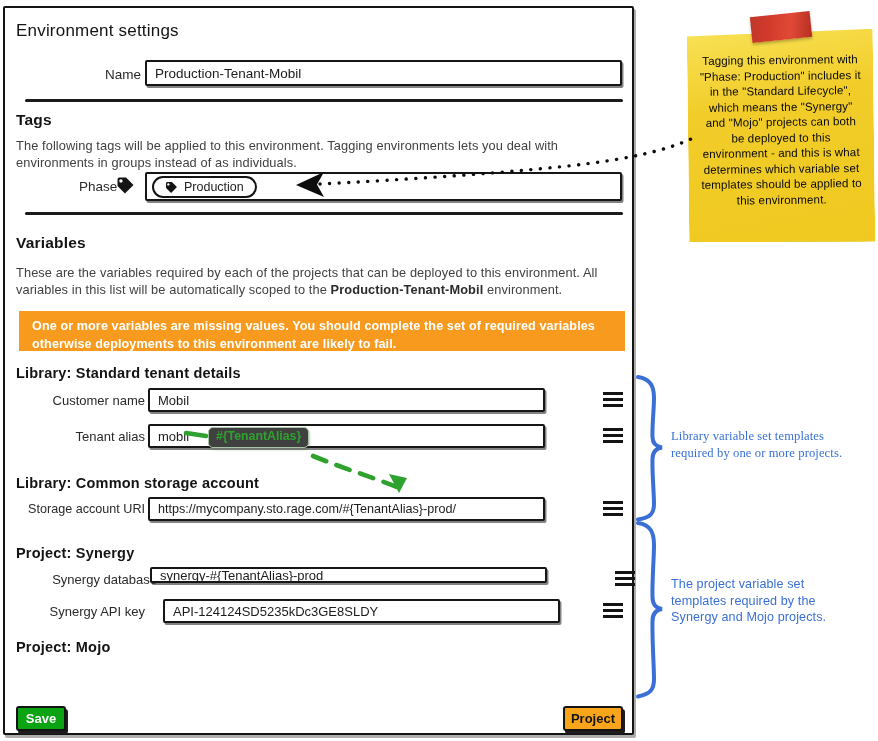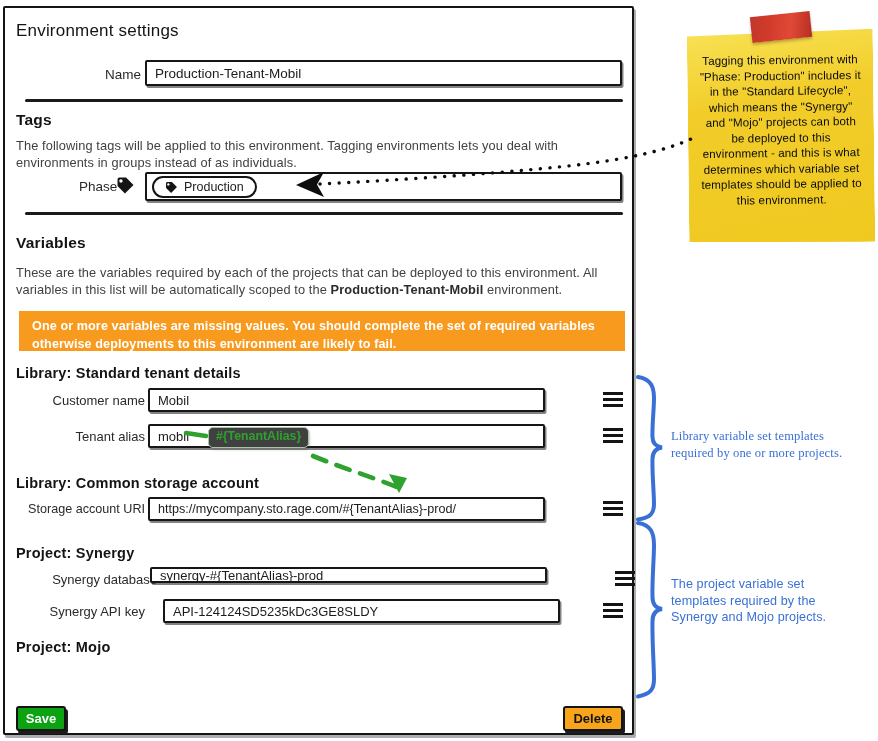--- a/index.html
+++ b/index.html
@@ -138,21 +138,21 @@
     <div class="abs" style="left:0; top:591px; width:544px; height:27px;">
       <div class="rlabel" style="left:0; top:5px;">Synergy API key</div>
       <input class="tinput" style="left: 158px; top: 0px; width: 397px; height: 24px;" value="API-124124SD5235kDc3GE8SLDY">
       <div class="ham" style="left:598px; top:4px;"></div>
     </div>
 
     <div class="abs ghead" style="left:11px; top:631px;">Project: Mojo</div>
 
 
     <button class="btn" style="left:11px; width:50px; background:#0BA312; color:#fff;">Save</button>
-    <button class="btn" style="left:558px; width:60px; background:#F9A51B; color:#141414;">Delete</button>
+    <button class="btn" style="left:558px; width:60px; background:#F9A51B; color:#141414;">Project</button>
   </div>
 
   <div class="tooltip">#{TenantAlias}</div>
 
   <div class="note">
     <div class="note-text">Tagging this environment with "Phase: Production" includes it in the "Standard Lifecycle", which means the "Synergy" and "Mojo" projects can both be deployed to this environment - and this is what determines which variable set templates should be applied to this environment.</div>
   </div>
   <div class="tape"></div>
 
   <div class="blue-note" style="left:671px; top:428px; width:176px;font-family:Liberation Serif, serif;">Library variable set templates required by one or more projects.</div>

